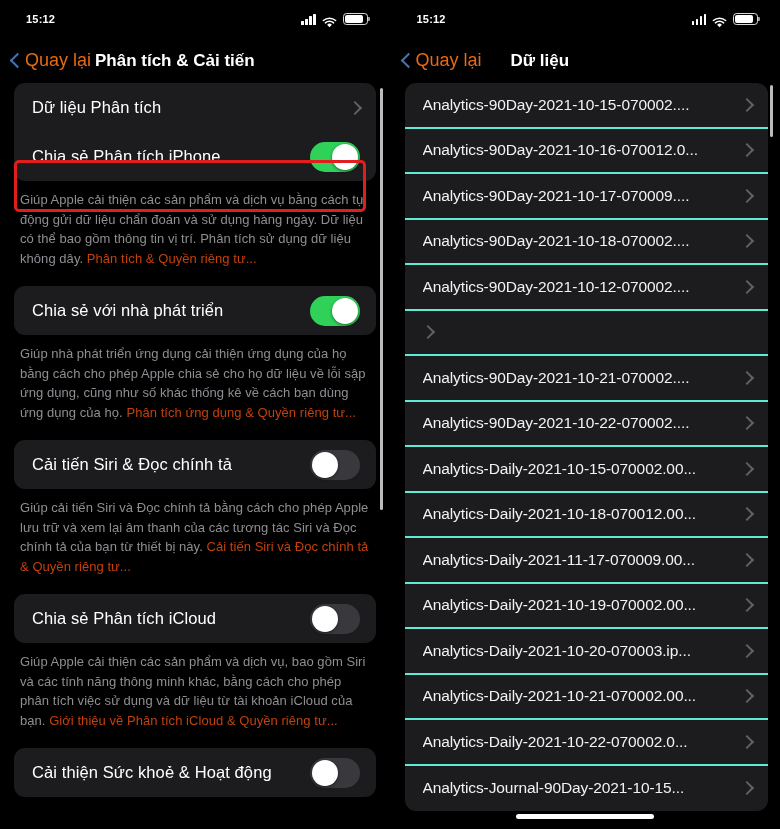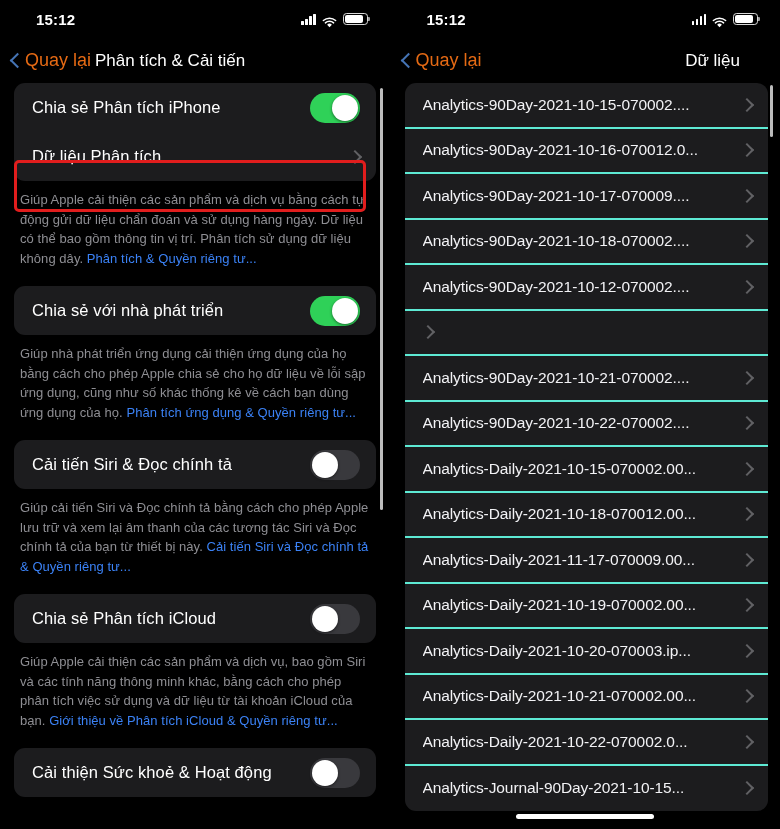--- a/index.html
+++ b/index.html
@@ -34,25 +34,24 @@
   .statusbar {
     position: relative;
     height: 38px;
     display: flex;
     align-items: center;
     justify-content: space-between;
     padding: 0 22px 0 26px;
     box-sizing: border-box;
   }
   .clock {
-    font-size: 15px;
+    font-size: 11px;
     font-weight: 600;
     letter-spacing: .2px;
     color: #fff;
-    margin-left: 10px;
   }
   .status-icons {
     display: flex;
     align-items: center;
     gap: 6px;
   }
   .bars {
     display: flex;
     align-items: flex-end;
     gap: 1.5px;
@@ -124,26 +123,26 @@
     width: 9px; height: 9px;
     border-left: 2.4px solid #4b7ec4;
     border-bottom: 2.4px solid #4b7ec4;
     transform: rotate(45deg);
   }
   .nav-title {
     position: absolute;
     left: 0; right: 0;
     text-align: center;
     font-size: 17px;
-    font-weight: 400;
+    font-weight: 700;
     color: #fff;
     pointer-events: none;
   }
   .phone.left .nav-title { left: 95px; right: 40px; text-align: left; }
-  .phone.right .nav-title { left: 120px; right: 40px; text-align: right; }
+  .phone.right .nav-title { left: 120px; right: 40px; text-align: left; }
 
   
   .scrollbar {
     position: absolute;
     right: 7px;
     width: 3px;
     background: rgba(235,235,235,.80);
     border-radius: 2px;
     z-index: 40;
   }
@@ -209,21 +208,21 @@
     transform: rotate(45deg);
   }
 
   .desc {
     font-size: 13px;
     line-height: 19.5px;
     color: #8e8e93;
     padding: 9px 6px 0 6px;
     letter-spacing: .05px;
   }
-  .desc .lnk { color: #3b82f6; }
+  .desc .lnk { color: #c2410c; }
 
   .gap-lg { height: 18px; }
 
   
   .hl-box {
     position: absolute;
     border: 3px solid #e11d1d;
     border-radius: 5px;
     pointer-events: none;
     z-index: 30;
@@ -304,28 +303,28 @@
       </span>
       <span class="nav-title">Phân tích &amp; Cải tiến</span>
     </div>
 
     <div class="scrollbar" style="top:88px;height:422px;"></div>
 
     <div class="content">
 
       <div class="card">
         <div class="setting-row">
+          <span class="setting-label">Dữ liệu Phân tích</span>
+          <span class="disclosure"></span>
+        </div>
+        <div class="setting-row">
           <span class="setting-label">Chia sẻ Phân tích iPhone</span>
           <span class="toggle on">
               <span class="knob"></span>
             </span>
-        </div>
-        <div class="setting-row">
-          <span class="setting-label">Dữ liệu Phân tích</span>
-          <span class="disclosure"></span>
         </div>
       </div>
       <div class="desc">
         <span>Giúp Apple cải thiện các sản phẩm và dịch vụ bằng cách tự động gửi dữ liệu chẩn đoán và sử dụng hàng ngày. Dữ liệu có thể bao gồm thông tin vị trí. Phân tích sử dụng dữ liệu không dây. </span><span class="lnk">Phân tích &amp; Quyền riêng tư...</span>
       </div>
 
       <div class="gap-lg"></div>
 
       <div class="card">
         <div class="setting-row">

